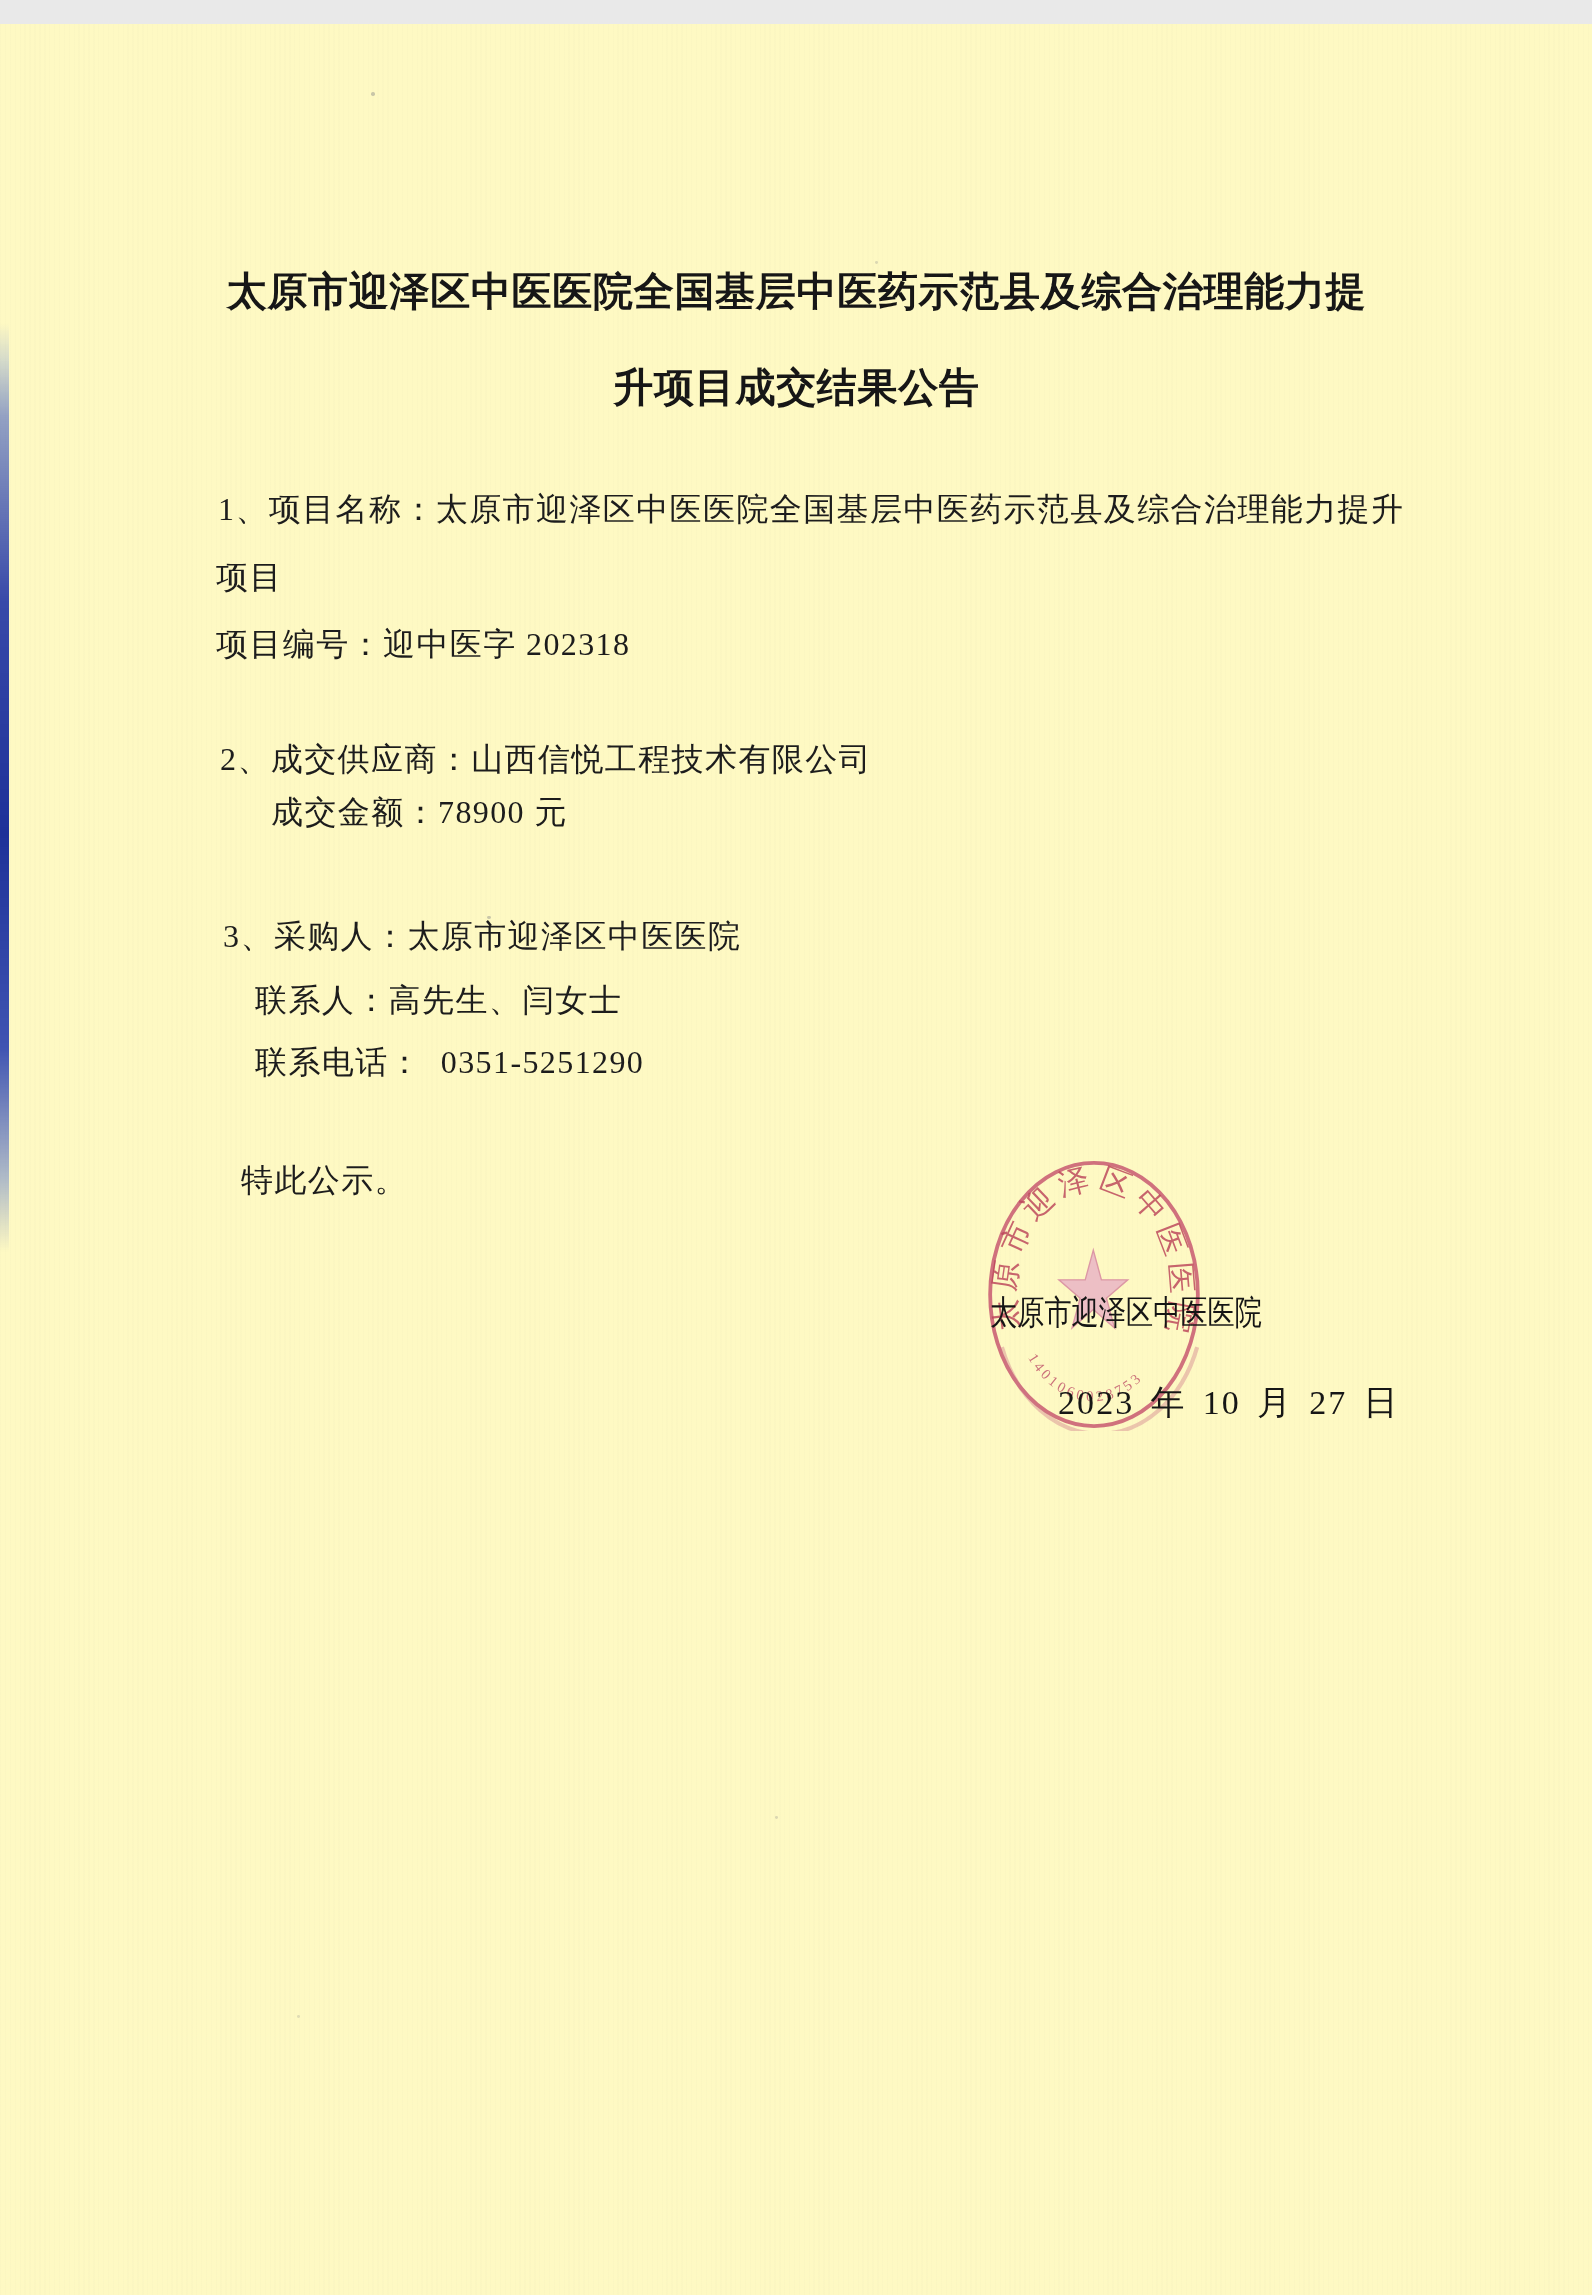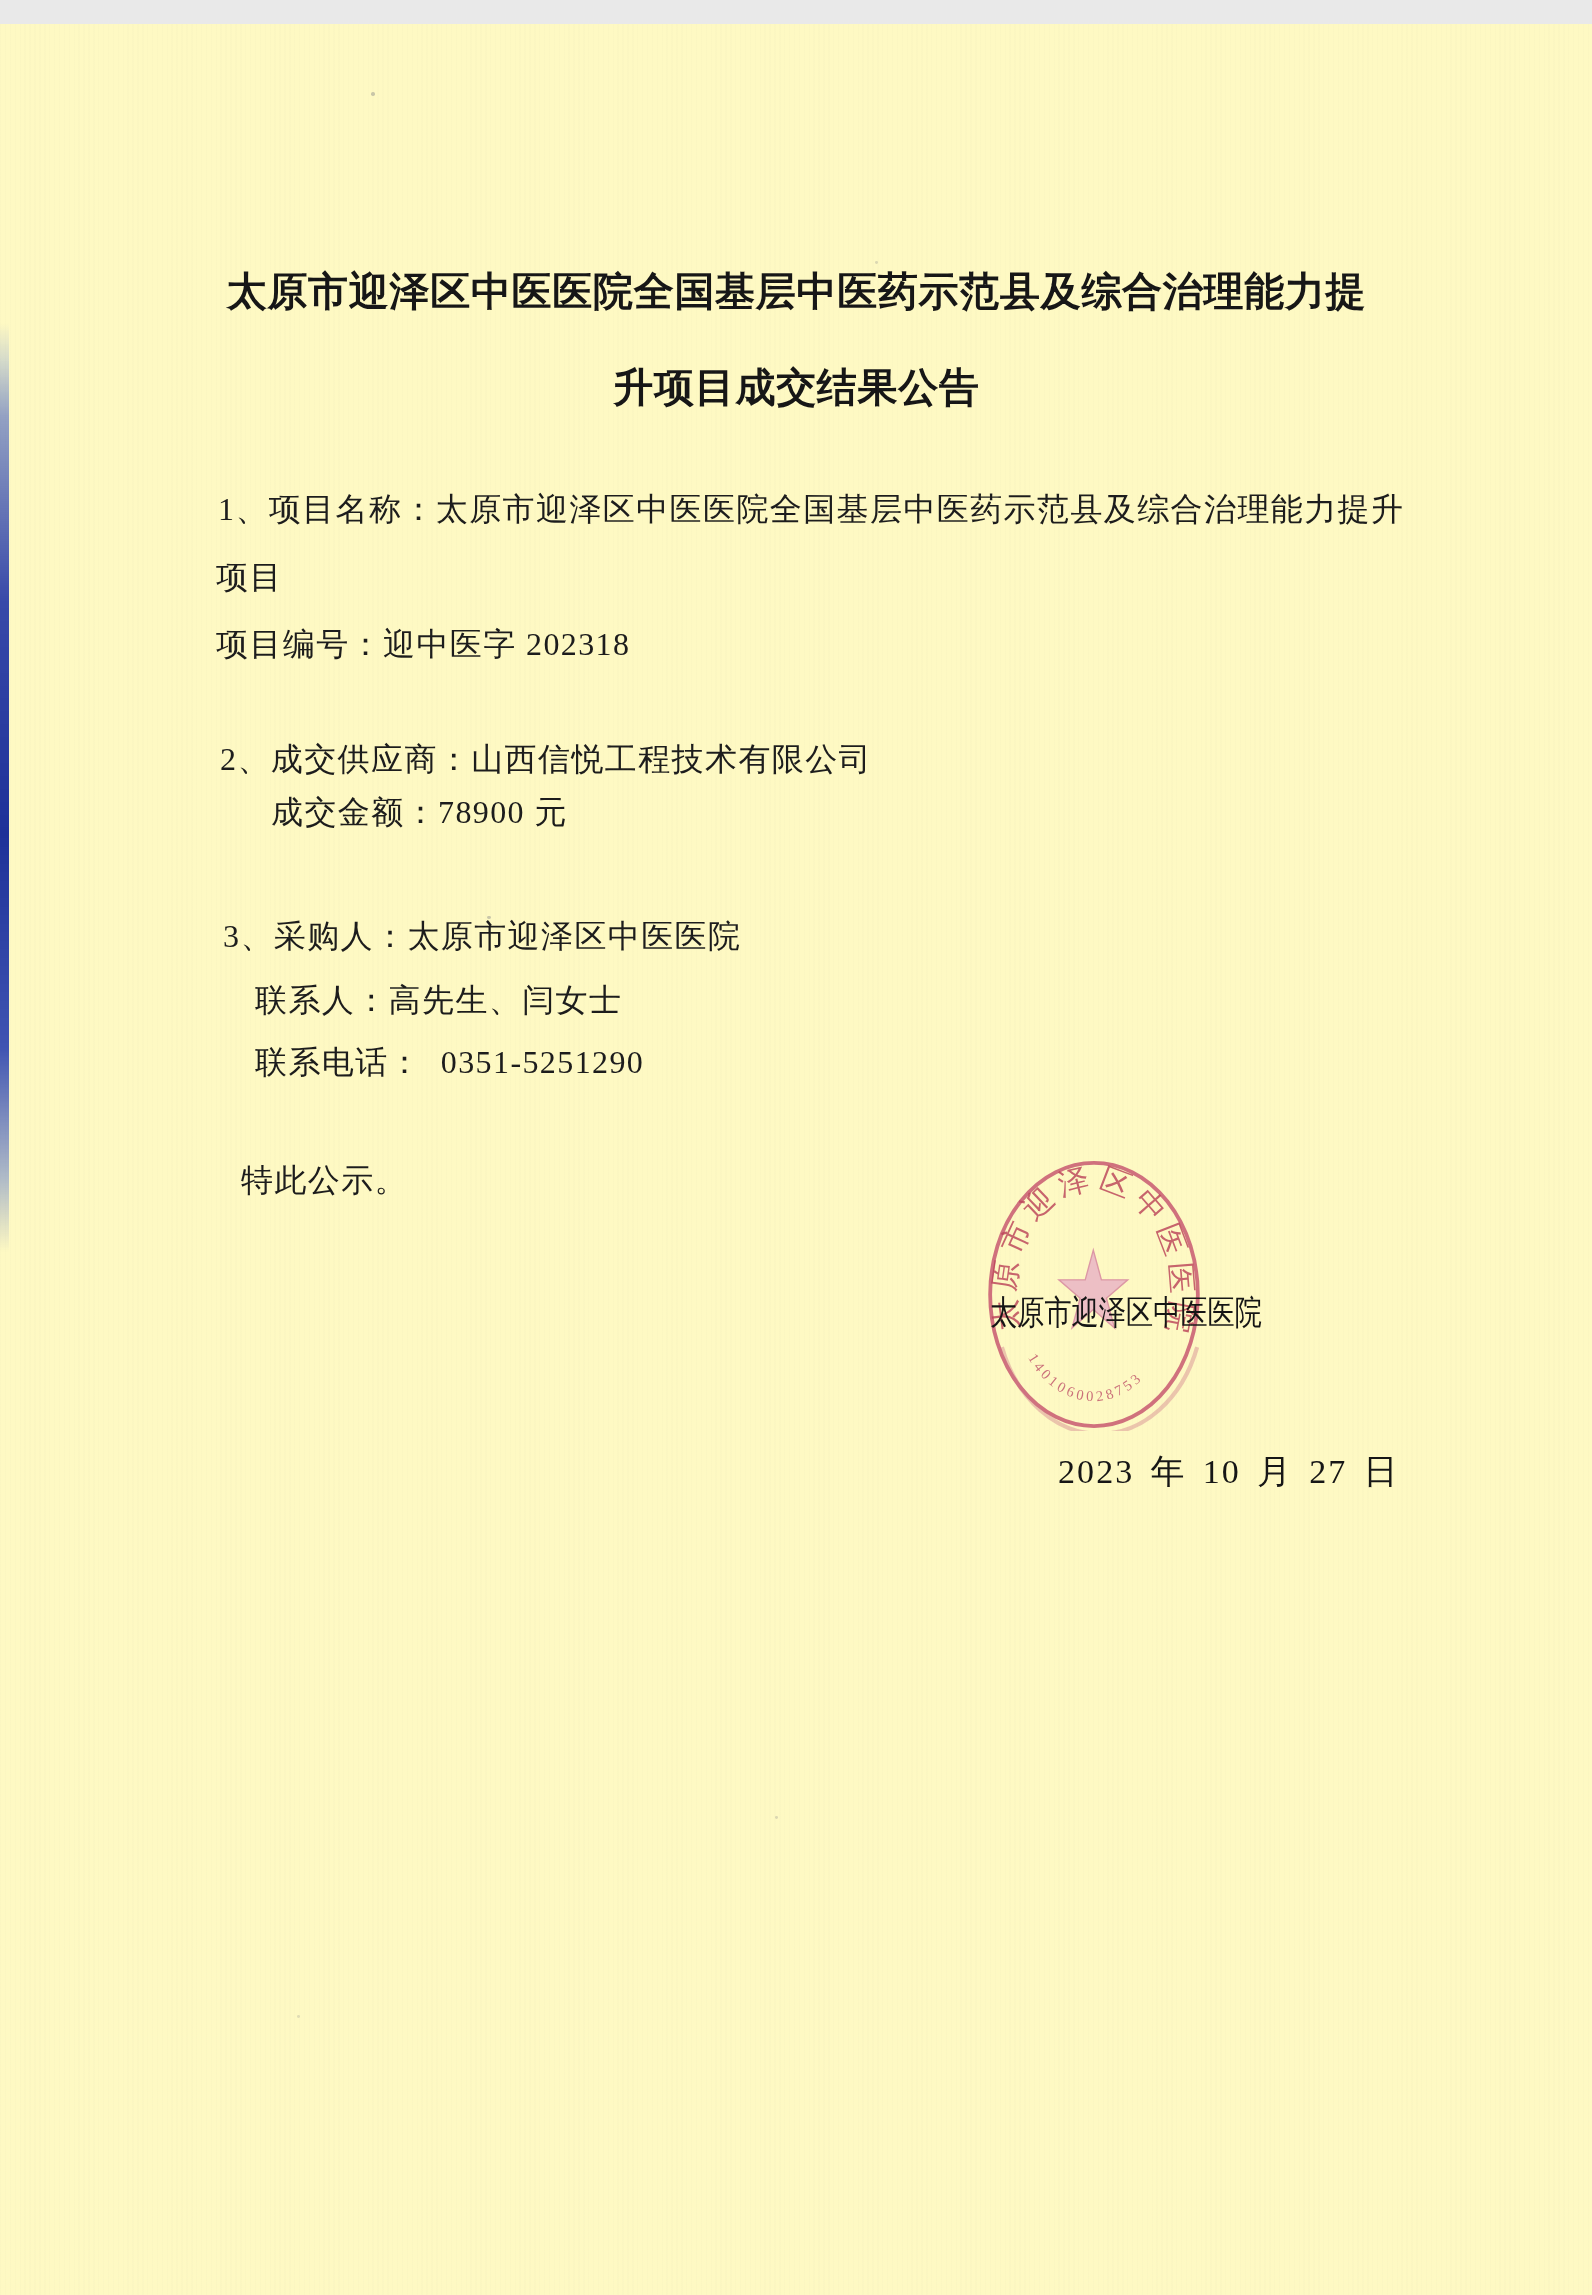--- a/index.html
+++ b/index.html
@@ -38,21 +38,21 @@
   .signer{
     position:absolute;left:990px;top:1266px;
     font-size:34px;color:#151515;
     letter-spacing:0;
     transform:scaleX(0.80);transform-origin:left top;
     font-family:"Liberation Serif",serif;
     white-space:pre;
     z-index:3;
   }
   .dateline{
-    position:absolute;left:1058px;top:1425px;
+    position:absolute;left:1058px;top:1356px;
     font-size:34px;color:#161616;
     font-family:"Liberation Serif",serif;
     letter-spacing:2.1px;word-spacing:5.5px;
     white-space:pre;
     z-index:3;
   }
   .seal{
     position:absolute;left:986px;top:1134px;width:216px;height:273px;
     z-index:2;
   }

